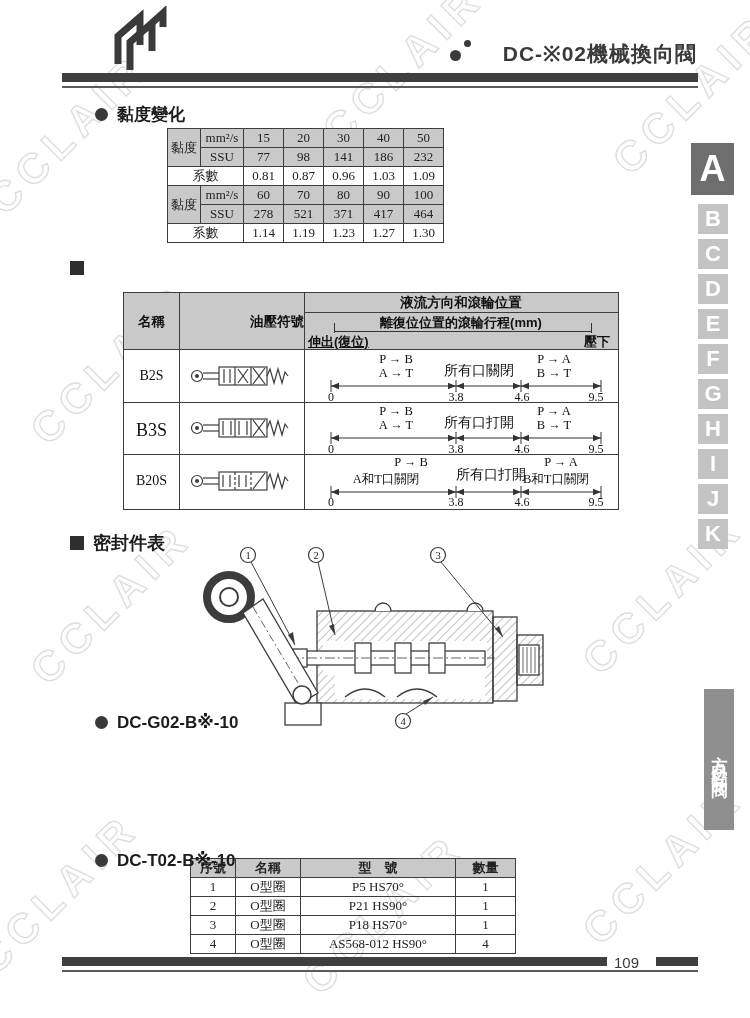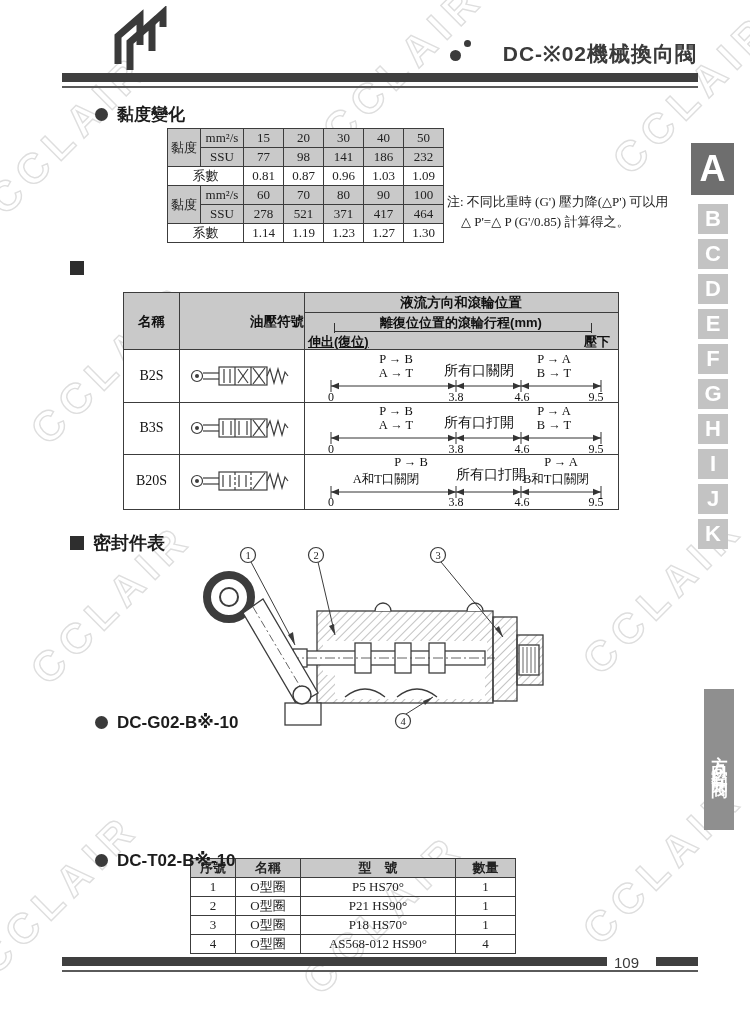--- a/index.html
+++ b/index.html
@@ -167,24 +167,20 @@
       <td colspan="2">系數</td>
       <td>1.14</td>
       <td>1.19</td>
       <td>1.23</td>
       <td>1.27</td>
       <td>1.30</td>
     </tr>
   </tbody>
     </table>
 
-  <div class="abs serif" style="left:447px;top:192px;width:250px;font-size:13px;line-height:1.55;z-index:2;">
-    <div>注: 不同比重時 (G') 壓力降(△P') 可以用</div>
-    <div style="padding-left:14px;">△ P'=△ P (G'/0.85) 計算得之。</div>
-  </div>
 
   <div class="sec-title" style="left:70px;top:261px;font-size:18px;">
     <span class="sq"></span>
   </div>
 
   <div class="flow" style="left:123px;top:292px;width:494px;height:216px;">
     <div class="hdrbg"></div>
     <div class="vline" style="left:55px;"></div>
     <div class="vline" style="left:180px;"></div>
     <div class="hline" style="top:109px;"></div>
@@ -245,21 +241,21 @@
           </g>
         </svg>
         <div class="num" style="left:17px;top:40px;width:20px;">0</div>
         <div class="num" style="left:140px;top:40px;width:24px;">3.8</div>
         <div class="num" style="left:206px;top:40px;width:24px;">4.6</div>
         <div class="num" style="left:280px;top:40px;width:24px;">9.5</div>
       </div>
     </div>
 
     <div class="abs" style="left:0;top:109px;width:494px;height:52px;">
-      <div class="ft" style="left:0;top:18px;width:55px;font-size:14px;">B3S</div>
+      <div class="ft" style="left:0;top:18px;width:55px;font-size:18px;">B3S</div>
       <svg class="abs" style="left:65px;top:8px;" width="104" height="36" viewBox="0 0 104 36">
         <g stroke="#3c3c3c" stroke-width="1.2" fill="none">
           <circle cx="8" cy="18" r="5.5"></circle>
             <circle cx="8" cy="18" r="2" fill="#3c3c3c" stroke="none"></circle>
           <line x1="14" y1="15" x2="30" y2="15"></line>
             <line x1="14" y1="21" x2="30" y2="21"></line>
           <rect x="30" y="9" width="48" height="18"></rect>
           <line x1="46" y1="9" x2="46" y2="27"></line>
             <line x1="62" y1="9" x2="62" y2="27"></line>
           <line x1="34" y1="11" x2="34" y2="25"></line>

